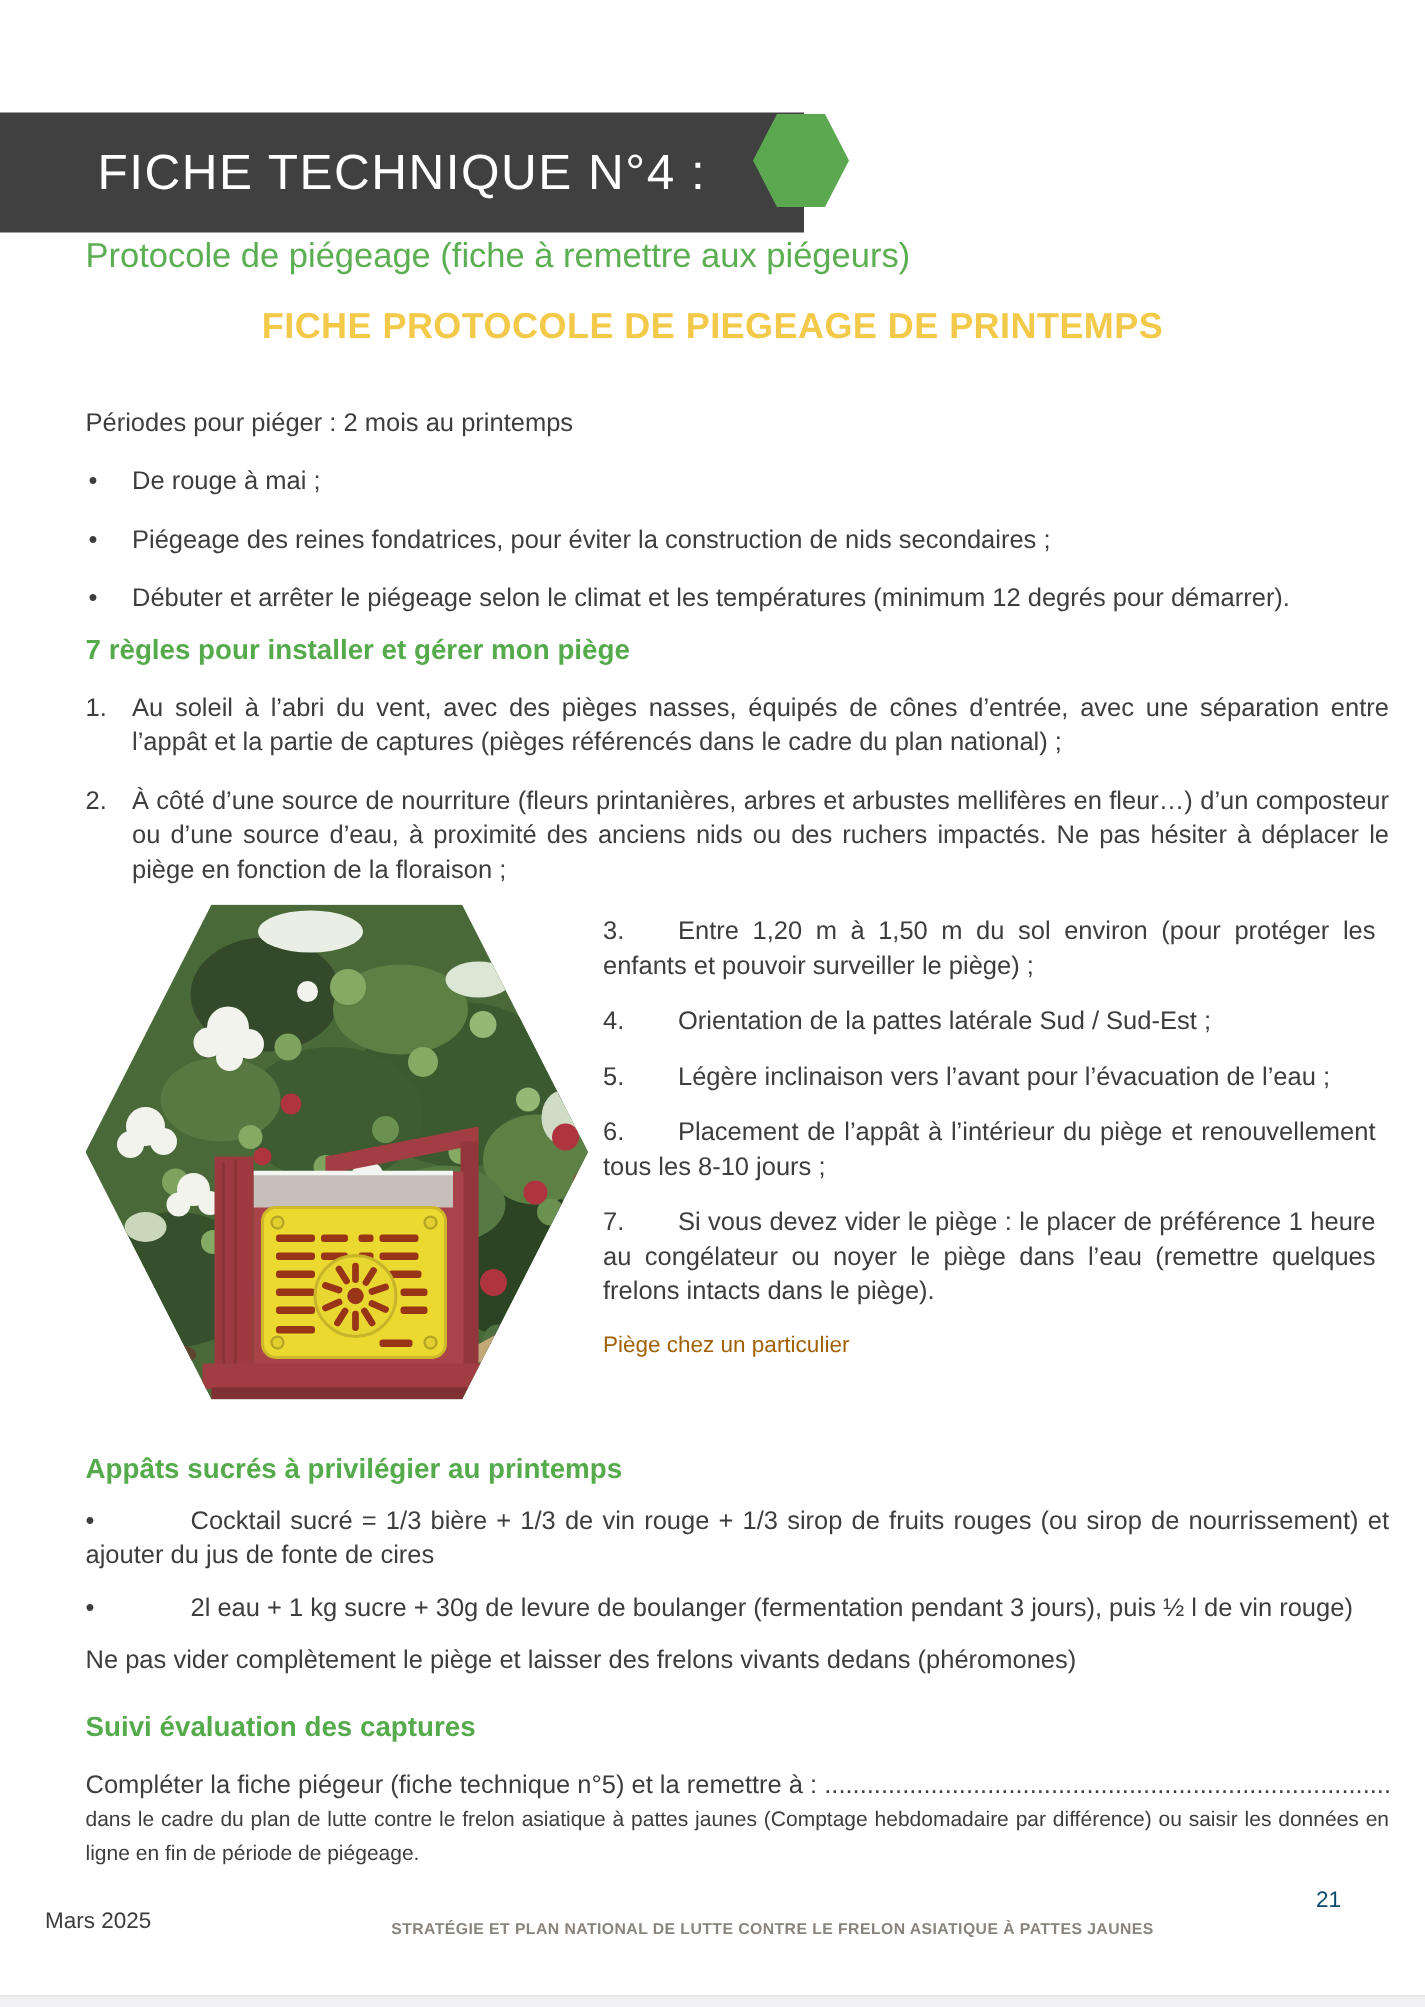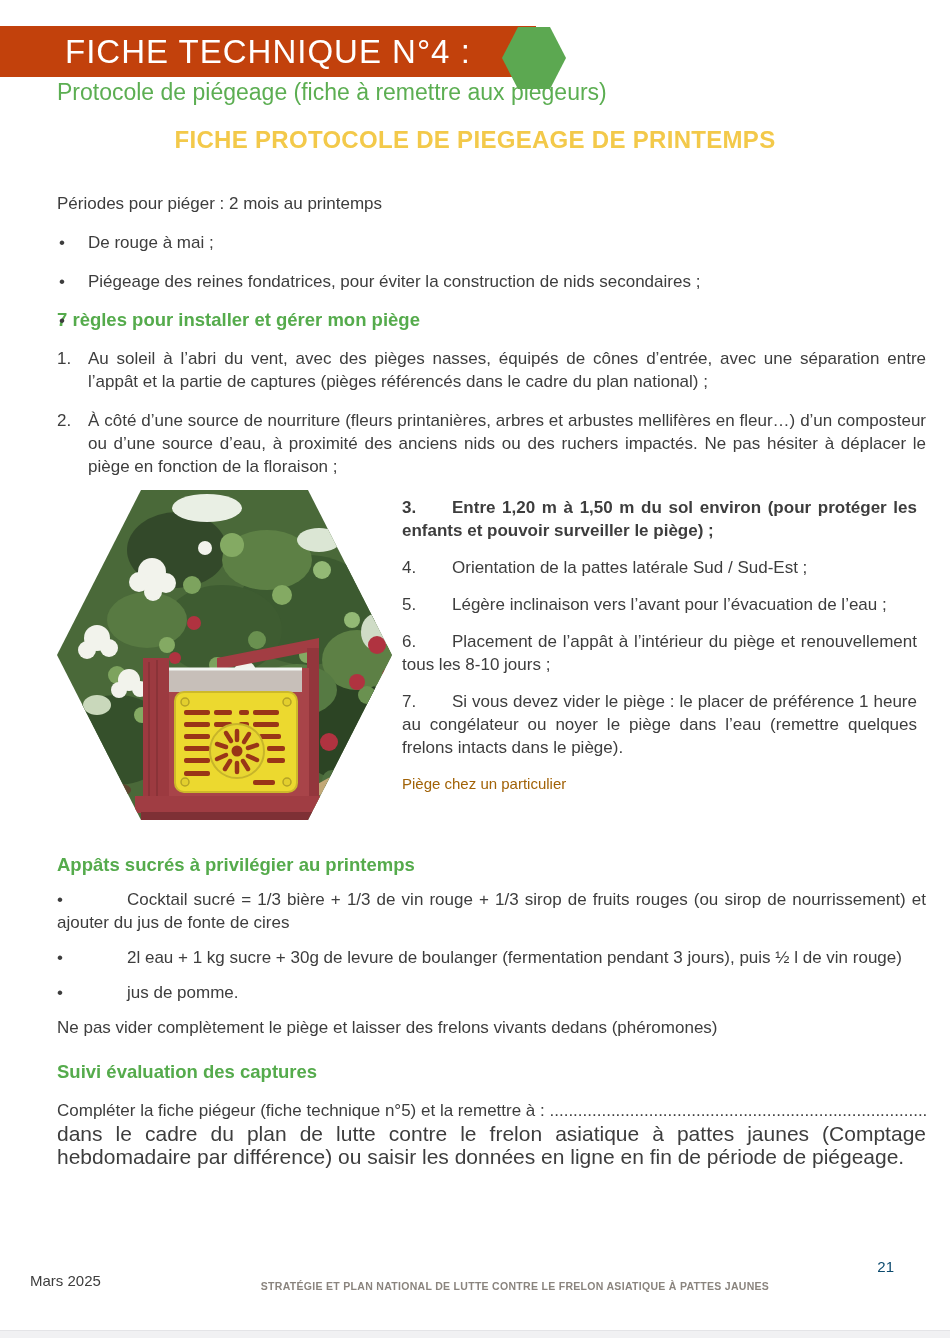--- a/index.html
+++ b/index.html
@@ -2,21 +2,21 @@
 <html><head>
 <meta charset="utf-8">
 <style>
   html,body { margin:0; padding:0; background:#fff; }
   .page {
     position:relative; width:950px; height:1338px; margin:0 auto;
     background:#ffffff; overflow:hidden;
     font-family:"Liberation Sans", sans-serif; color:#3d3d3d;
   }
   
-  .band { position:relative; margin-top:26px; width:536px; height:51px; background:#c2410c; }
+  .band { position:relative; margin-top:75px; width:536px; height:80px; background:#404040; }
   .band-title {
     position:absolute; left:65px; top:50%; transform:translateY(-50%);
     font-size:33px; font-weight:300; color:#ffffff; letter-spacing:1px; white-space:nowrap;
   }
   .band-hex {
     position:absolute; right:-30px; top:1px; width:64px; height:62px; background:#5ca851;
     clip-path:polygon(25% 0, 75% 0, 100% 50%, 75% 100%, 25% 100%, 0 50%);
   }
   .subtitle { margin:2px 0 0 57px; font-size:23px; color:#5cae52; }
   .main-heading {
@@ -30,31 +30,31 @@
     font-size:17px; line-height:23px; text-align:justify;
   }
   .b-item .mk { position:absolute; left:2px; top:0; }
   .n-item .mk { position:absolute; left:0; top:0; }
   .section-h { font-size:18.5px; font-weight:700; color:#55ab4c; }
   .rules-h { margin-top:12px; }
   .cols { display:flex; margin-top:12px; }
   .photo-wrap { flex:0 0 337px; }
   .rightcol { margin-left:8px; width:515px; }
   .r-item { margin-top:14px; font-size:17px; line-height:23px; text-align:justify; }
-  .r-item:first-child { margin-top:6px;font-weight:bold; }
+  .r-item:first-child { margin-top:6px; }
   .r-item .rnum { display:inline-block; width:50px; }
   .caption { margin-top:16px; font-size:15px; color:#a16207; }
   .baits-h { margin-top:30px; }
   .bait { margin-top:12px; font-size:17px; line-height:23px; text-align:justify; }
   .bait:first-of-type { margin-top:14px; }
   .bait .bmk { display:inline-block; width:70px; }
   .note { margin-top:12px; font-size:17px; line-height:23px; }
   .suivi-h { margin-top:22px; }
   .fu-line1 { margin-top:16px; font-size:17px; line-height:23px; white-space:nowrap; overflow:hidden; }
-  .fu-rest { margin-top:0; font-size:21px; line-height:23px; text-align:justify; }
+  .fu-rest { margin-top:0; font-size:14px; line-height:23px; text-align:justify; }
   
   .footer-date { position:absolute; left:30px; top:1272px; font-size:15px; color:#3d3d3d; }
   .footer-center {
     position:absolute; left:0; top:1280px; width:100%; text-align:center;
     font-size:10.5px; font-weight:700; color:#8a847e; letter-spacing:0.3px;padding-left:40px;
   }
   .footer-page { position:absolute; right:56px; top:1258px; font-size:15px; color:#0c4a6e; }
   .bottom-strip {
     position:absolute; left:0; bottom:0; width:100%; height:7px;
     background:#f1f1f3; border-top:1px solid #e4e4e7;
@@ -78,20 +78,21 @@
     <div class="b-item">
       <span class="mk">•</span>
       <span>De rouge à mai ;</span>
     </div>
     <div class="b-item">
       <span class="mk">•</span>
       <span>Piégeage des reines fondatrices, pour éviter la construction de nids secondaires ;</span>
     </div>
     <div class="b-item">
       <span class="mk">•</span>
+      <span>Débuter et arrêter le piégeage selon le climat et les températures (minimum 12 degrés pour démarrer).</span>
     </div>
 
     <div class="section-h rules-h">7 règles pour installer et gérer mon piège</div>
 
     <div class="n-item">
       <span class="mk">1.</span>
       <span>Au soleil à l’abri du vent, avec des pièges nasses, équipés de cônes d’entrée, avec une séparation entre l’appât et la partie de captures (pièges référencés dans le cadre du plan national) ;</span>
     </div>
     <div class="n-item">
       <span class="mk">2.</span>
@@ -252,23 +253,20 @@
       </div>
     </div>
 
     <div class="section-h baits-h">Appâts sucrés à privilégier au printemps</div>
     <div class="bait">
       <span class="bmk">•</span><span>Cocktail sucré = 1/3 bière + 1/3 de vin rouge + 1/3 sirop de fruits rouges (ou sirop de nourrissement) et ajouter du jus de fonte de cires</span>
     </div>
     <div class="bait">
       <span class="bmk">•</span><span>2l eau + 1 kg sucre + 30g de levure de boulanger (fermentation pendant 3 jours), puis ½ l de vin rouge)</span>
     </div>
-    <div class="bait">
-      <span class="bmk">•</span><span>jus de pomme.</span>
-    </div>
     <div class="note">Ne pas vider complètement le piège et laisser des frelons vivants dedans (phéromones)</div>
 
     <div class="section-h suivi-h">Suivi évaluation des captures</div>
     <div class="fu-line1">Compléter la fiche piégeur (fiche technique n°5) et la remettre à : ..............................................................................................</div>
     <div class="fu-rest">dans le cadre du plan de lutte contre le frelon asiatique à pattes jaunes (Comptage hebdomadaire par différence) ou saisir les données en ligne en fin de période de piégeage.</div>
 
   </div>
 
   <div class="footer-date">Mars 2025</div>
   <div class="footer-center">STRATÉGIE ET PLAN NATIONAL DE LUTTE CONTRE LE FRELON ASIATIQUE À PATTES JAUNES</div>

